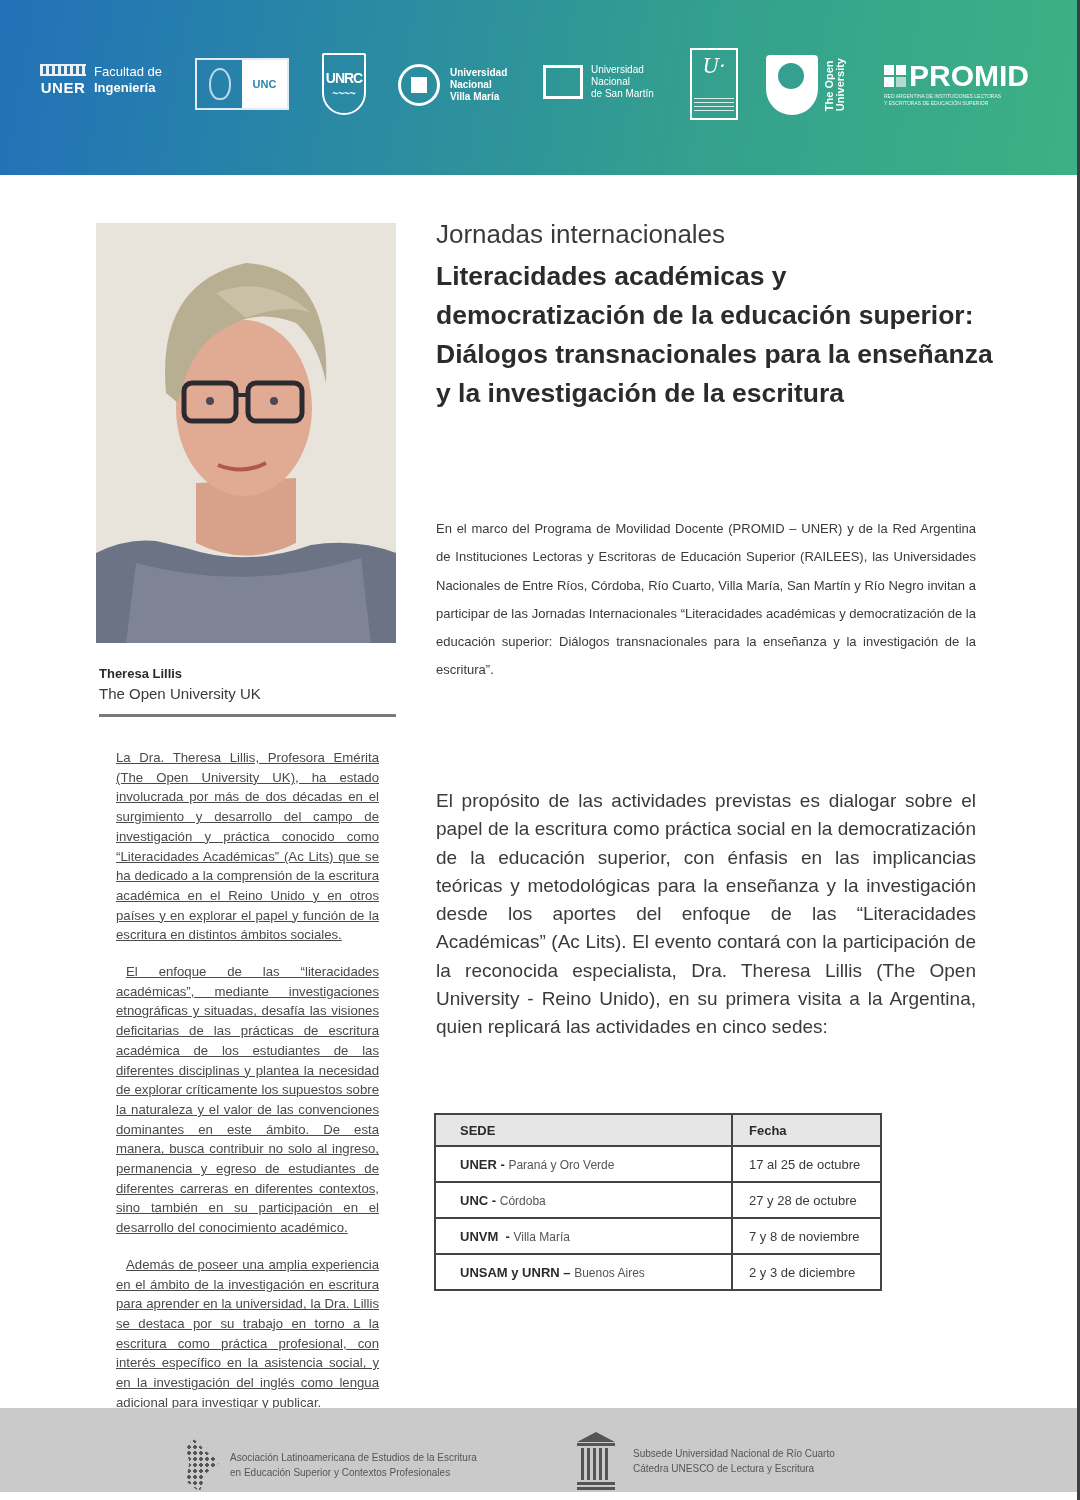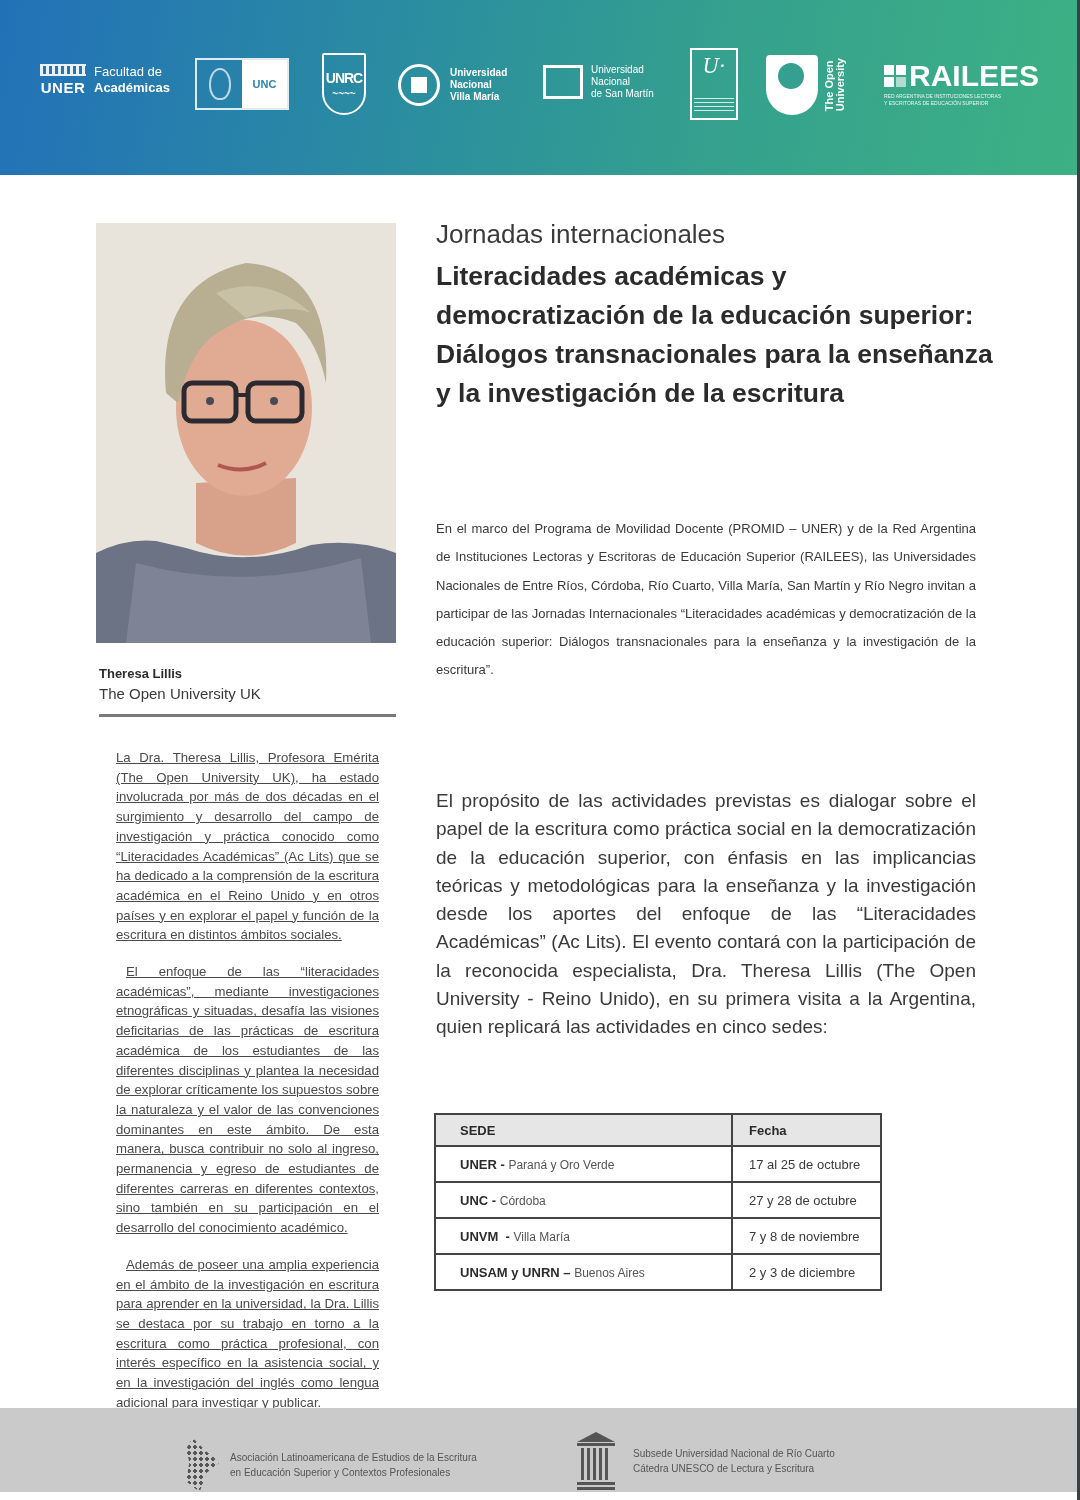--- a/index.html
+++ b/index.html
@@ -92,21 +92,21 @@
 <div class="edge"></div>
 
 <header class="header">
   <div class="logo logo-uner">
     <div class="uner-mark">
       <div class="uner-waves"></div>
       <div class="uner-txt">UNER</div>
     </div>
     <div>
       <div class="uner-fac">Facultad de</div>
-      <div class="uner-fac" style="font-weight:bold">Académicas</div>
+      <div class="uner-fac" style="font-weight:bold">Ingeniería</div>
     </div>
   </div>
 
   <div class="logo logo-unc">
     <div class="unc-seal">
         <span></span>
       </div>
     <div class="unc-box">UNC</div>
   </div>
 
@@ -144,21 +144,21 @@
     <div class="ou-shield"></div>
     <div class="ou-text">
       <div>The Open</div>
       <div>University</div>
     </div>
   </div>
 
   <div class="logo logo-railees">
     <div class="railees-top">
       <div class="railees-blocks"></div>
-      <div class="railees-word">RAILEES</div>
+      <div class="railees-word">PROMID</div>
     </div>
     <div class="railees-sub">
       <div>Red Argentina de Instituciones Lectoras</div>
       <div>y Escritoras de Educación Superior</div>
     </div>
   </div>
 </header>
 
 <div class="photo" aria-label="Retrato de Theresa Lillis">
   <svg width="300" height="420" viewBox="0 0 300 420">

